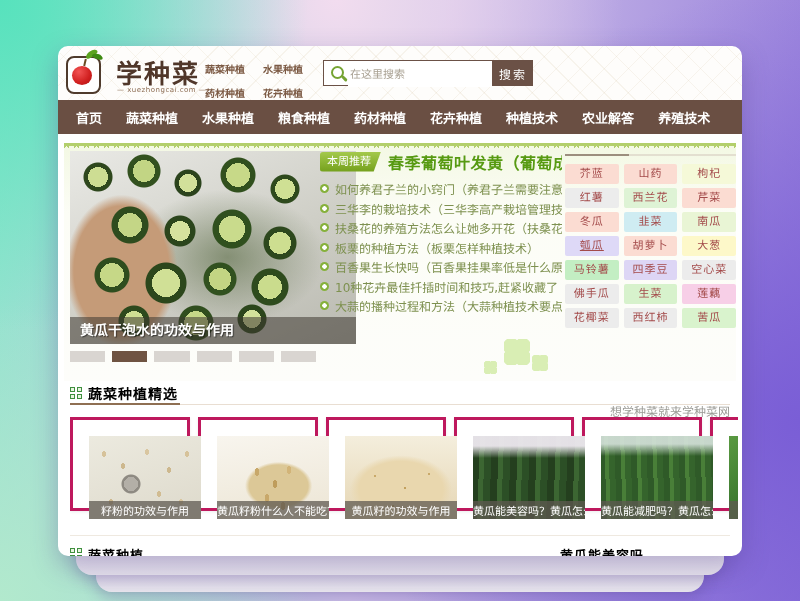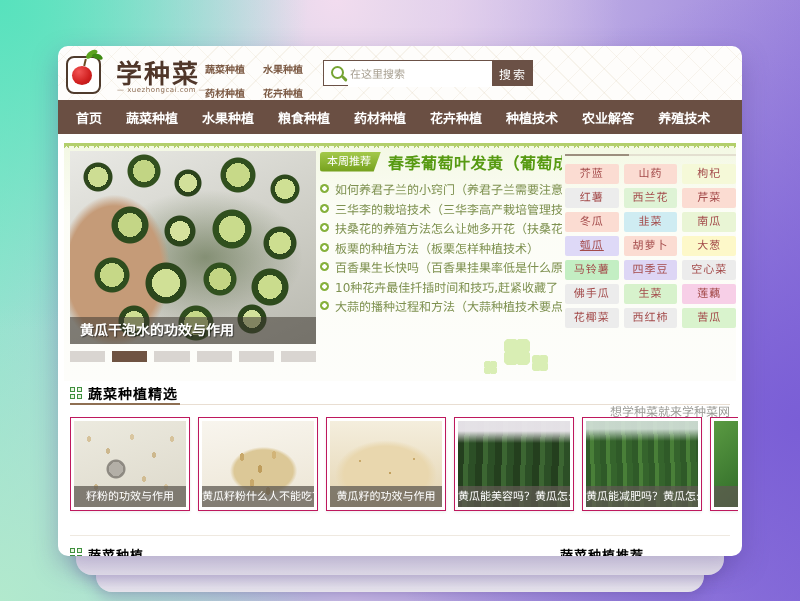--- a/index.html
+++ b/index.html
@@ -52,21 +52,21 @@
   .nav a{color:#fff;font-size:13px;font-weight:bold;text-decoration:none;padding:0 12px;white-space:nowrap;cursor:pointer;}
   
   .panel{position:absolute;left:6px;top:97px;width:672px;height:238px;
     background:linear-gradient(180deg,#f3f8e3,#fcfdf6 70px,#fdfdfa);}
   .scallop{position:absolute;top:0;left:0;right:0;height:8px;
     background:
       linear-gradient(135deg,#b3cf6c 4px,transparent 0) 0 0/10px 8px repeat-x,
       linear-gradient(-135deg,#b3cf6c 4px,transparent 0) 5px 0/10px 8px repeat-x,
       linear-gradient(#b3cf6c,#b3cf6c) 0 0/100% 3px no-repeat;}
   
-  .carousel{position:absolute;left:6px;top:8px;width:246px;height:193px;overflow:hidden;background:#c9c9c1;}
+  .carousel{position:absolute;left:6px;top:8px;width:246px;height:193px;overflow:hidden;background:#c9c9c1;padding-left:40px;}
   .cimg{position:absolute;inset:0;
     background:
       radial-gradient(circle 16px at 28px 26px, #cddd93 0 10px, #2e471d 10px 14px, transparent 15px),
       radial-gradient(circle 18px at 74px 20px, #c2d584 0 11px, #33511f 11px 16px, transparent 17px),
       radial-gradient(circle 15px at 118px 32px, #d2e09a 0 9px, #2b431c 9px 13px, transparent 14px),
       radial-gradient(circle 19px at 168px 24px, #c7d988 0 12px, #31501e 12px 17px, transparent 18px),
       radial-gradient(circle 16px at 215px 38px, #cfe094 0 10px, #2e4a1d 10px 14px, transparent 15px),
       radial-gradient(circle 20px at 60px 74px, #c4d686 0 12px, #2f4c1e 12px 18px, transparent 19px),
       radial-gradient(circle 17px at 110px 80px, #d5e29e 0 10px, #2b451c 10px 15px, transparent 16px),
       radial-gradient(circle 21px at 162px 78px, #c9db8c 0 13px, #30501e 13px 19px, transparent 20px),
@@ -121,22 +121,22 @@
   
   .sec{position:absolute;left:12px;top:338px;width:660px;height:17px;display:flex;align-items:center;}
   .grid-ic{display:inline-grid;grid-template-columns:5px 5px;grid-gap:2px;margin-right:6px;}
   .grid-ic i{width:5px;height:5px;border:1.5px solid #3f8f3f;background:#eaf5e2;box-sizing:border-box;}
   .sec-title{color:#000000;font-size:14px;font-weight:bold;letter-spacing:1px;}
   .sec-note{margin-left:auto;color:#9a9a95;font-size:12px;margin-top:36px;}
   .sec-line{position:absolute;left:12px;top:358px;width:660px;height:1px;background:#e9ded2;}
   .sec-line::before{content:"";position:absolute;left:0;top:-1px;width:110px;height:2px;background:#8f6f52;}
   
   .cards{position:absolute;left:12px;top:371px;width:668px;height:102px;display:flex;gap:8px;overflow:hidden;}
-  .pcard{flex:0 0 120px;width:120px;height:94px;background:#fff;border:1px solid #be185d;
-    box-sizing:border-box;padding:3px;box-shadow:0 1px 3px rgba(0,0,0,.08);cursor:pointer;}
+  .pcard{flex:0 0 120px;width:120px;height:94px;background:#fff;border:3px solid #be185d;
+    box-sizing:border-box;padding:16px;box-shadow:0 1px 3px rgba(0,0,0,.08);cursor:pointer;}
   .pimg{position:relative;width:112px;height:86px;overflow:hidden;}
   .pcap{position:absolute;left:0;right:0;bottom:0;height:21px;line-height:21px;text-align:center;
     background:rgba(95,90,82,.75);color:#fff;font-size:11px;white-space:nowrap;overflow:hidden;}
   .img-seeds1{background:
       radial-gradient(circle 9px at 42px 48px, #b3afa7 0 7px, #8e8a82 7px 9px, transparent 10px),
       radial-gradient(3px 5px at 15px 18px,#d6c29a 60%,transparent 61%),
       radial-gradient(3px 5px at 34px 30px,#cdb88e 60%,transparent 61%),
       radial-gradient(3px 5px at 58px 16px,#d9c6a0 60%,transparent 61%),
       radial-gradient(3px 5px at 80px 34px,#cdb88e 60%,transparent 61%),
       radial-gradient(3px 5px at 98px 18px,#d6c29a 60%,transparent 61%),
@@ -354,18 +354,18 @@
 
     <div class="foot">
       <span class="grid-ic">
           <i></i>
           <i></i>
           <i></i>
           <i></i>
         </span>
       <span class="sec-title">蔬菜种植</span>
       <span class="foot-right">
-        <span class="sec-title">蔬菜种植推荐</span>
+        <span class="sec-title">黄瓜能美容吗</span>
       </span>
     </div>
 
   </div>
 </div>
 
 </body></html>

